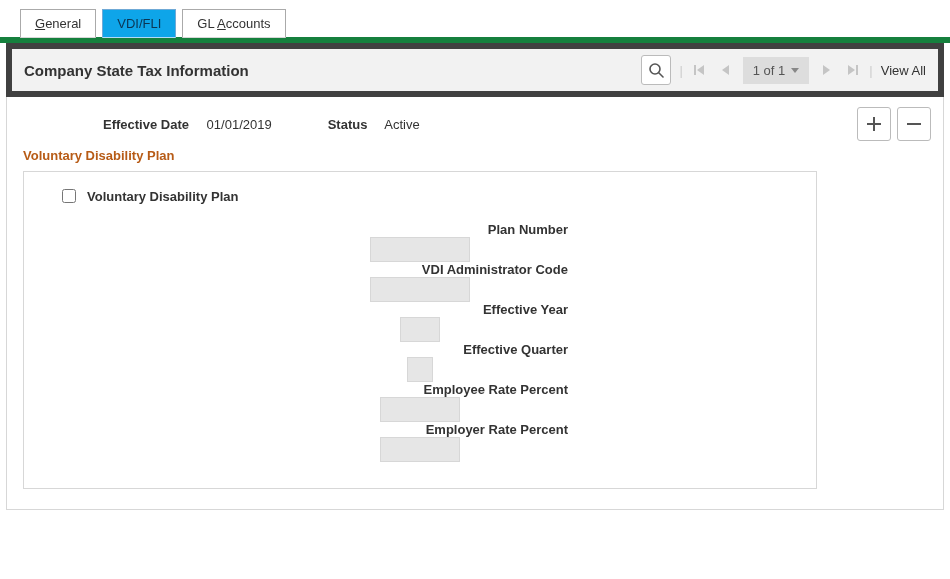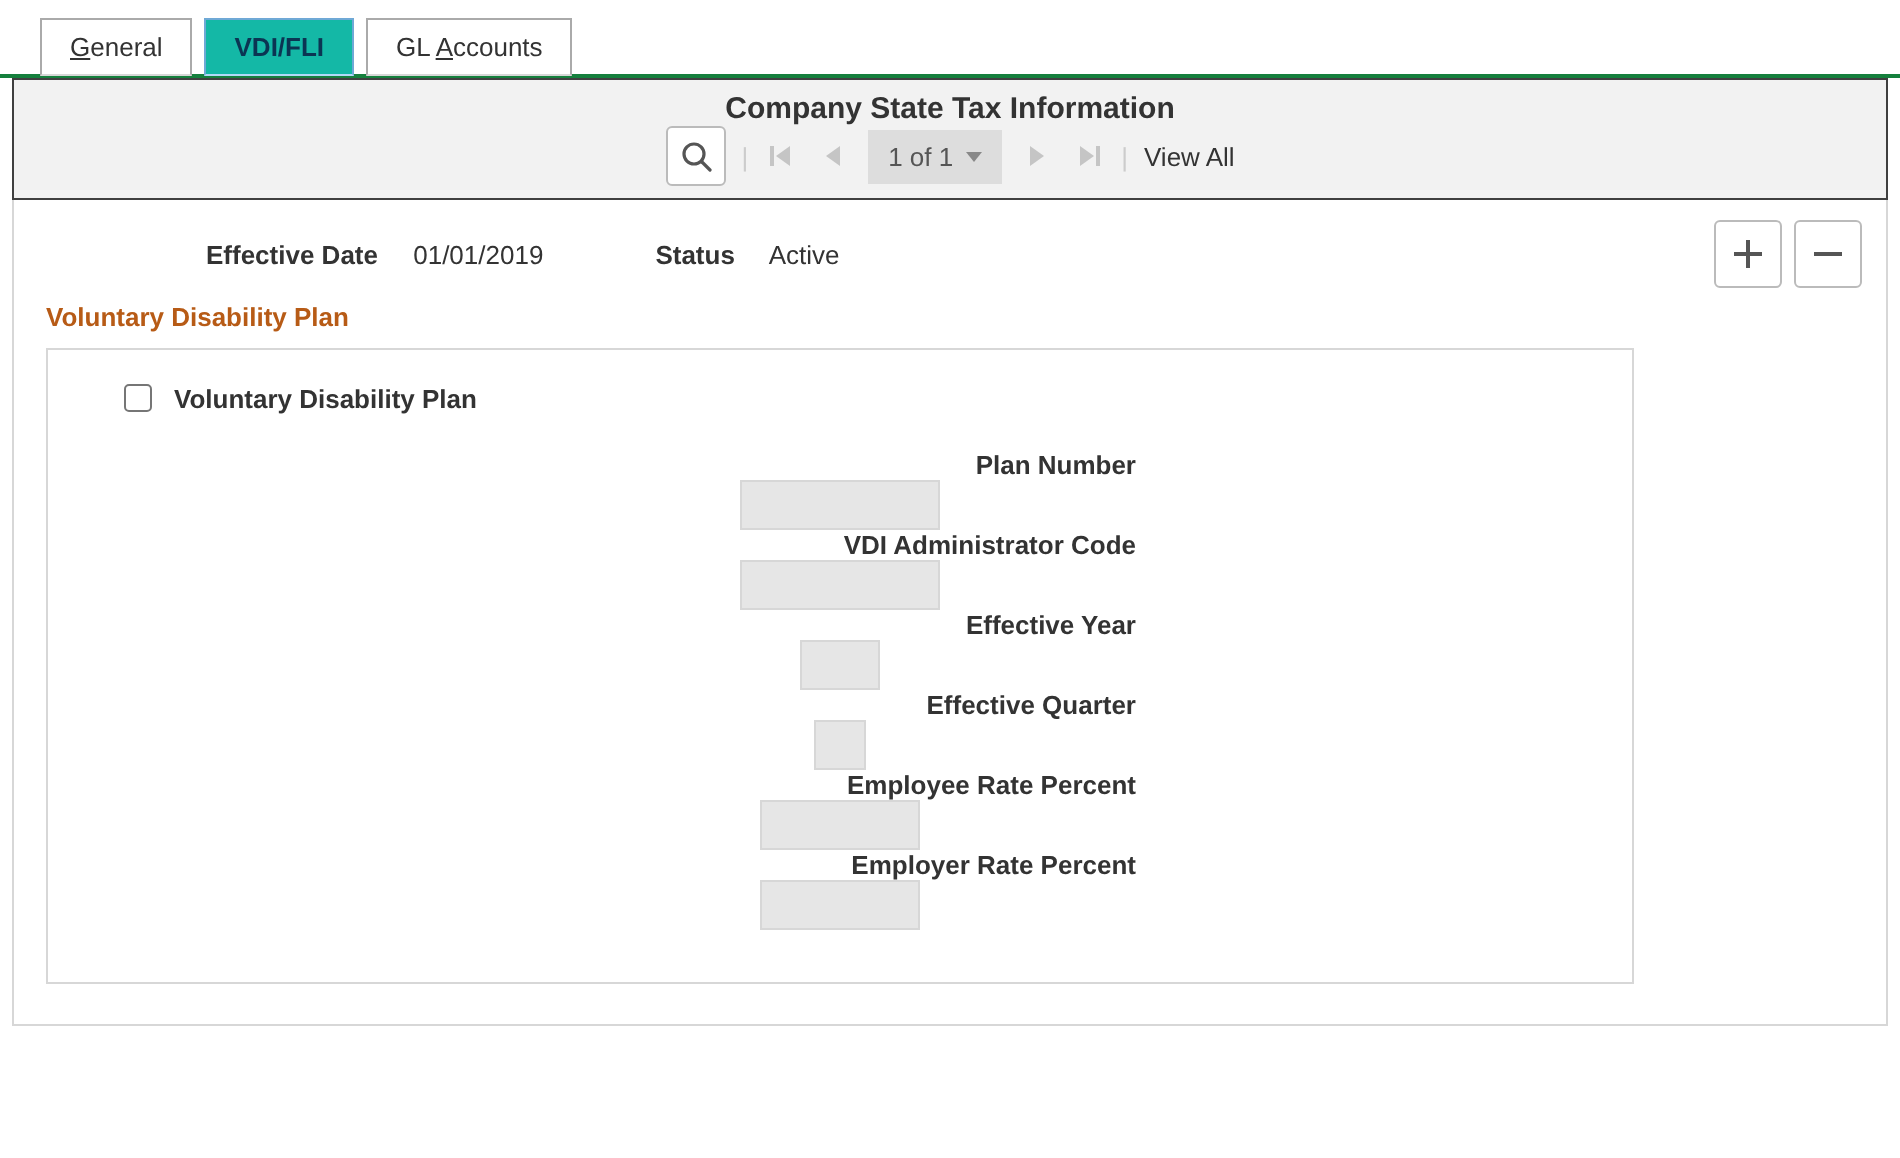--- a/index.html
+++ b/index.html
@@ -11,61 +11,60 @@
     padding: 0;
     background: #fff;
   }
 
   .page { width: 950px; }
 
   
   .tabstrip {
     display: flex;
     align-items: flex-end;
-    border-bottom: 2px solid #15803d;
+    border-bottom: 6px solid #15803d;
     padding: 8px 20px 0 20px;
     gap: 6px;
   }
   .tab {
     border: 1px solid #aaa;
     background: #fff;
     padding: 6px 14px;
     font-size: 13px;
     color: #333;
     cursor: pointer;
     position: relative;
     top: 1px;
     border-bottom: 1px solid #d7d7d7;
   }
   .tab .ul { text-decoration: underline; }
   .tab.active {
-    background: #14b8a6;
+    background: #0ea5e9;
     border-color: #6fa9d6;
-    font-weight: bold;
+    font-weight: normal;
     color: #0b3553;
     border-bottom: 1px solid #b3d9f7;
   }
 
   
   .header-block { padding: 20px 20px 14px 30px; }
   .hdr-row { display: flex; align-items: center; height: 26px; }
   .hdr-label { width: 80px; text-align: right; color: #555; font-weight: bold; margin-right: 12px; }
   .hdr-code { width: 60px; color: #333; }
   .hdr-desc { color: #333; }
 
   
   .section-bar {
     display: flex;
     align-items: center;
     justify-content: space-between;
     background: #f2f2f2;
-    border: 1px solid #404040;
+    border: 6px solid #404040;
     padding: 6px 12px;
     margin: 0 6px;
-    flex-direction: column;
   }
   .section-title { font-weight: bold; font-size: 15px; color: #333; }
   .section-tools { display: flex; align-items: center; gap: 8px; color: #888; }
   .divider { color: #ccc; user-select: none; }
   .icon-btn {
     width: 30px; height: 30px;
     display: inline-flex; align-items: center; justify-content: center;
     border: 1px solid #bbb; border-radius: 3px; background: #fff;
     cursor: pointer;
   }

